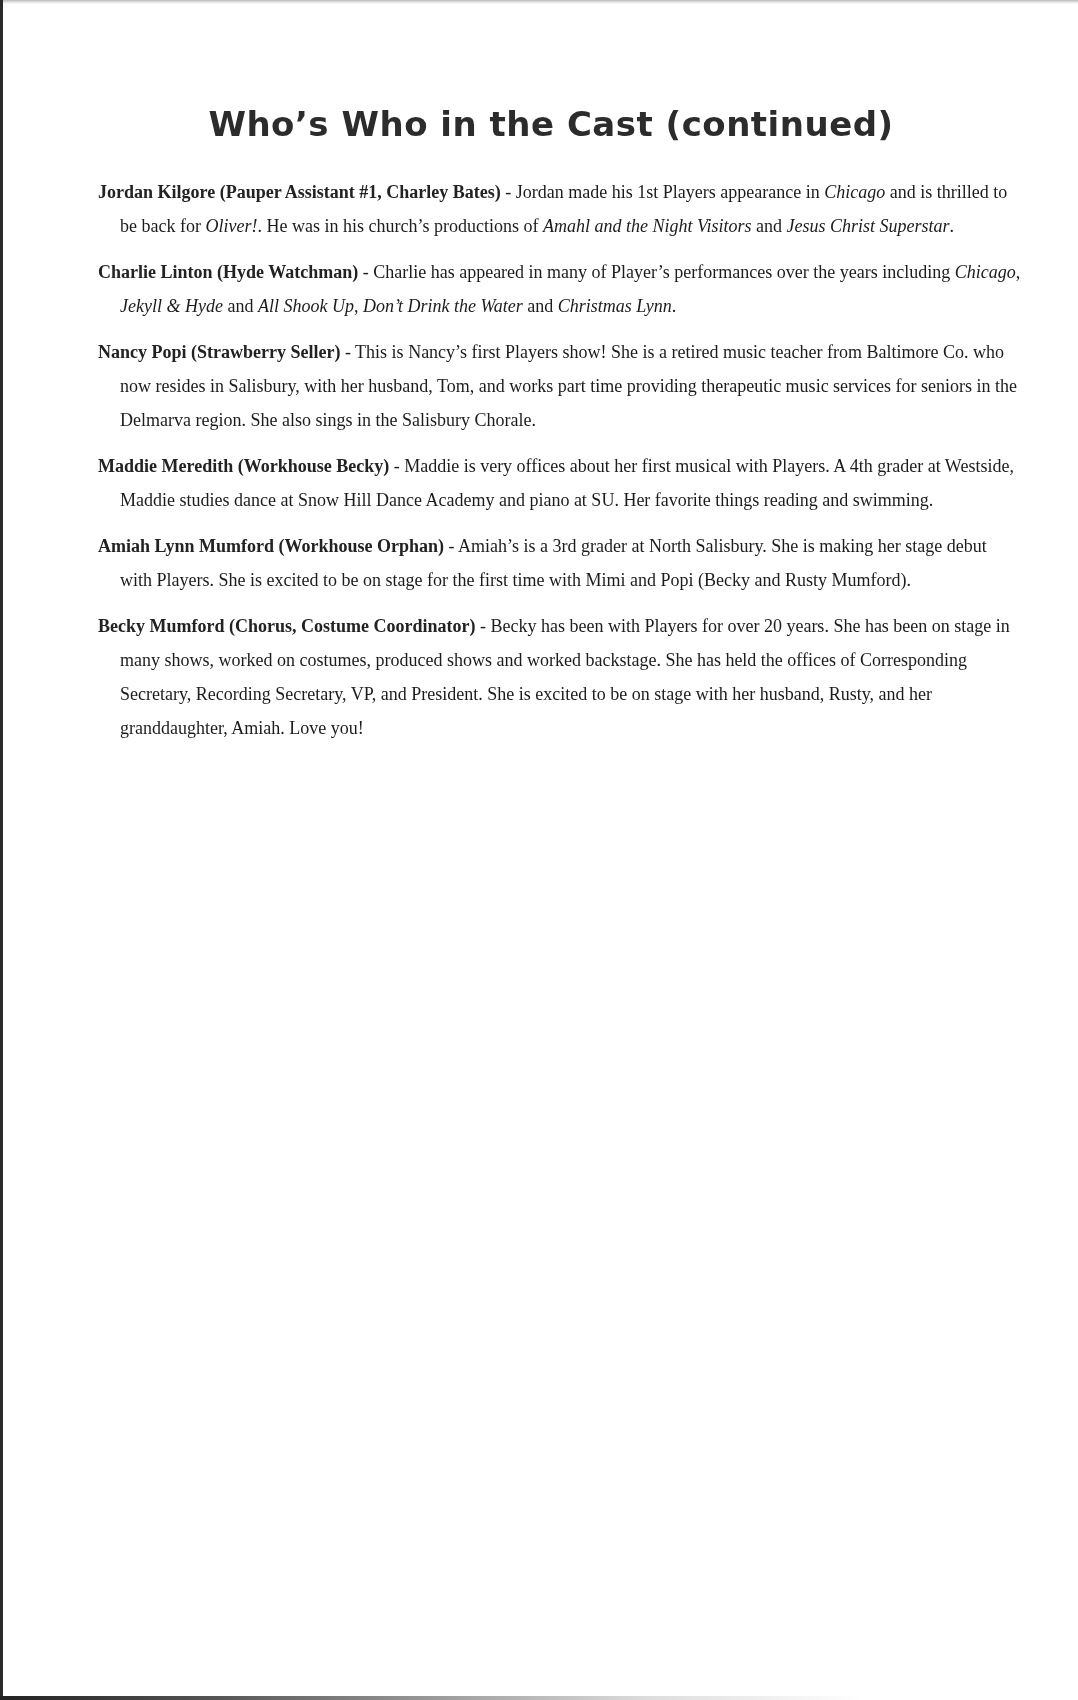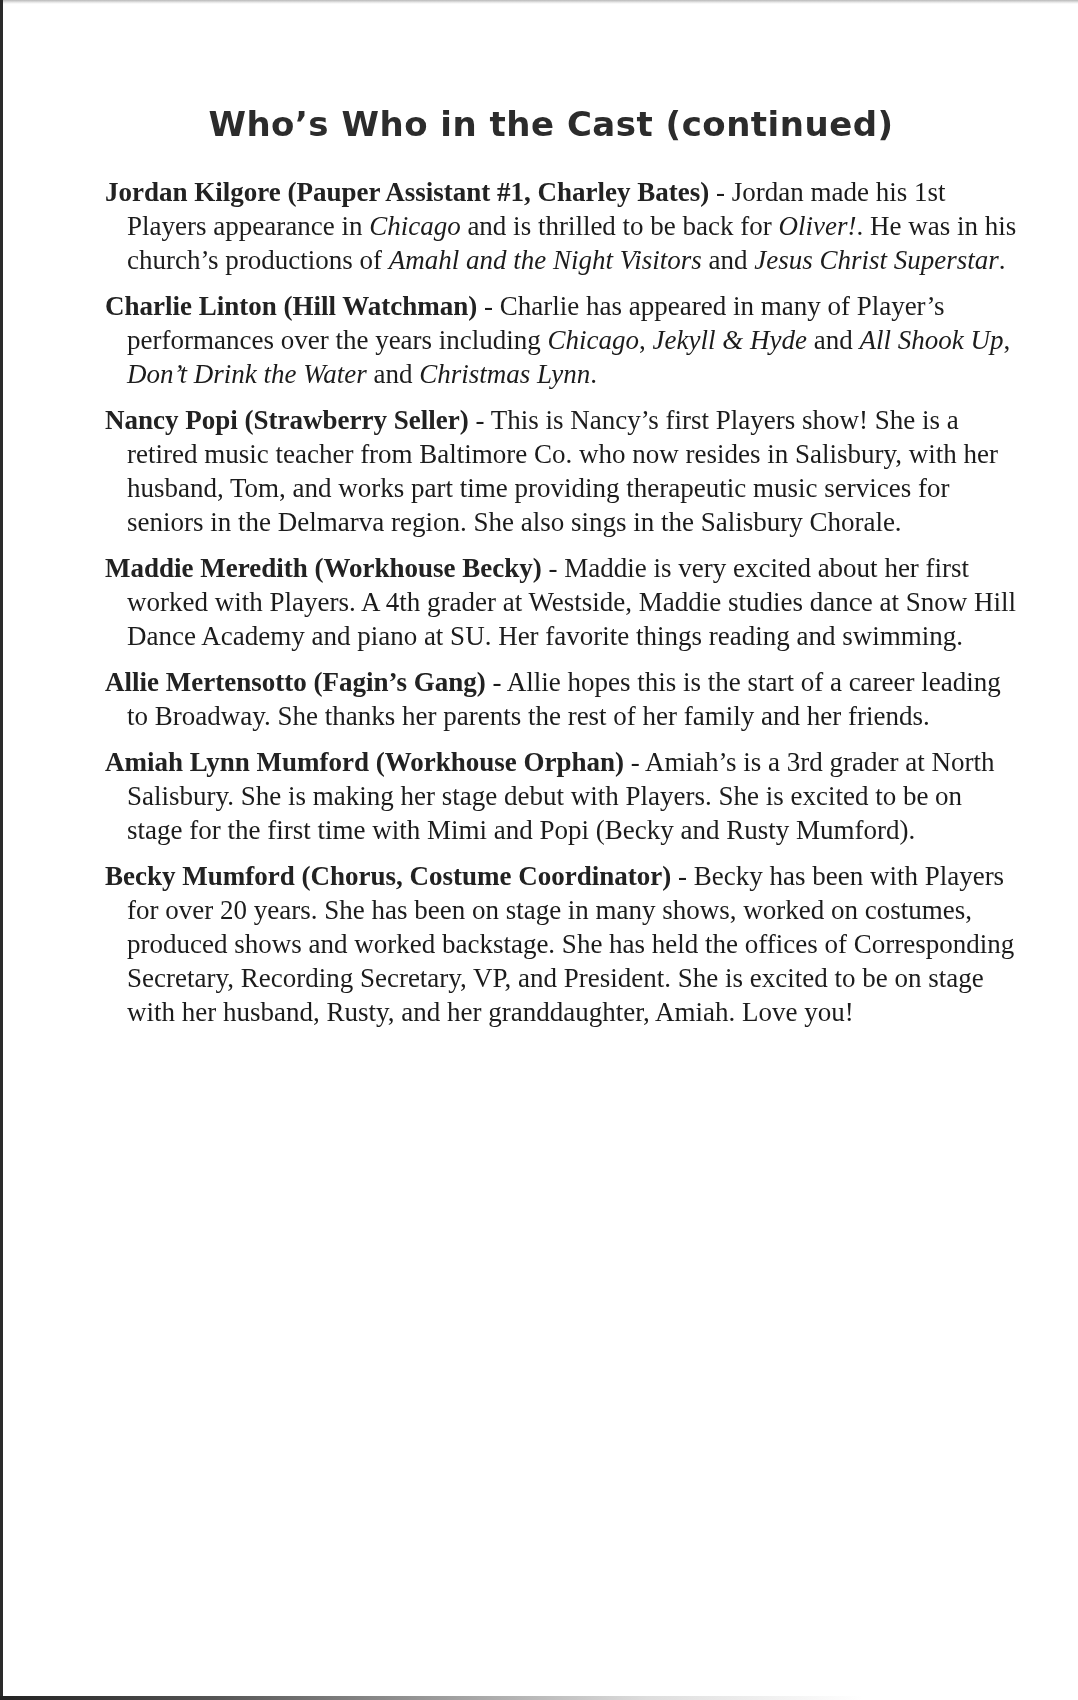--- a/index.html
+++ b/index.html
@@ -36,40 +36,39 @@
     margin: 0;
     padding-left: 24px;
     box-sizing: border-box;
   }
   .entries {
     position: absolute;
     left: 98px; top: 175px;
     width: 925px;
   }
   .entry {
-    font-size: 27px;
+    font-size: 18px;
     line-height: 34px;
     padding-left: 22px;
     text-indent: -22px;
-    margin: 0 0 12px 7px;
+    margin: 0 0 12px 0;
     color: #1c1c1c;
   }
   .entry .name { font-weight: bold; color: #222; }
   .entry i { font-style: italic; }
 </style>
 </head>
 <body>
 
 <div class="page-edge-top"></div>
 <div class="page-edge-left"></div>
 <div class="page-edge-bottom"></div>
 
 <h1 class="page-title">Who’s Who in the Cast (continued)</h1>
 
 <div class="entries">
   <p class="entry"><span class="name">Jordan Kilgore (Pauper Assistant #1, Charley Bates)</span><span class="bio"><span> - Jordan made his 1st Players appearance in </span><i>Chicago</i><span> and is thrilled to be back for </span><i>Oliver!</i><span>. He was in his church’s productions of </span><i>Amahl and the Night Visitors</i><span> and </span><i>Jesus Christ Superstar</i><span>.</span></span></p>
-  <p class="entry"><span class="name">Charlie Linton (Hill Watchman)</span><span class="bio"><span> - Charlie has appeared in many of Player’s  performances over the years including </span><i>Chicago</i><span>, </span><i>Jekyll &amp; Hyde</i><span> and </span><i>All Shook Up</i><span>, </span><i>Don’t Drink the Water</i><span> and </span><i>Christmas Lynn</i><span>.</span></span></p>
+  <p class="entry"><span class="name">Charlie Linton (Hyde Watchman)</span><span class="bio"><span> - Charlie has appeared in many of Player’s  performances over the years including </span><i>Chicago</i><span>, </span><i>Jekyll &amp; Hyde</i><span> and </span><i>All Shook Up</i><span>, </span><i>Don’t Drink the Water</i><span> and </span><i>Christmas Lynn</i><span>.</span></span></p>
   <p class="entry"><span class="name">Nancy Popi (Strawberry Seller)</span><span class="bio"><span> - This is Nancy’s first Players show! She is a retired music teacher from Baltimore Co. who now resides in Salisbury, with her husband, Tom, and works part time providing therapeutic music services for seniors in the Delmarva region. She also sings in the Salisbury Chorale.</span></span></p>
-  <p class="entry"><span class="name">Maddie Meredith (Workhouse Becky)</span><span class="bio"><span> - Maddie is very excited about her first worked with Players. A 4th grader at Westside, Maddie studies dance at Snow Hill Dance Academy and piano at SU. Her favorite things reading and swimming.</span></span></p>
-  <p class="entry"><span class="name">Allie Mertensotto (Fagin’s Gang)</span><span class="bio"><span> - Allie hopes this is the start of a career leading to Broadway. She thanks her parents the rest of her family and her friends.</span></span></p>
+  <p class="entry"><span class="name">Maddie Meredith (Workhouse Becky)</span><span class="bio"><span> - Maddie is very offices about her first musical with Players. A 4th grader at Westside, Maddie studies dance at Snow Hill Dance Academy and piano at SU. Her favorite things reading and swimming.</span></span></p>
   <p class="entry"><span class="name">Amiah Lynn Mumford (Workhouse Orphan)</span><span class="bio"><span> - Amiah’s is a 3rd grader at North Salisbury. She is making her stage debut with Players. She is excited to be on stage for the first time with Mimi and Popi (Becky and Rusty Mumford).</span></span></p>
   <p class="entry"><span class="name">Becky Mumford (Chorus, Costume Coordinator)</span><span class="bio"><span> - Becky has been with Players for over 20 years. She has been on stage in many shows, worked on costumes, produced shows and worked backstage. She has held the offices of Corresponding Secretary, Recording Secretary, VP, and President. She is excited to be on stage with her husband, Rusty, and her granddaughter, Amiah. Love you!</span></span></p>
 </div>
 
 </body></html>

